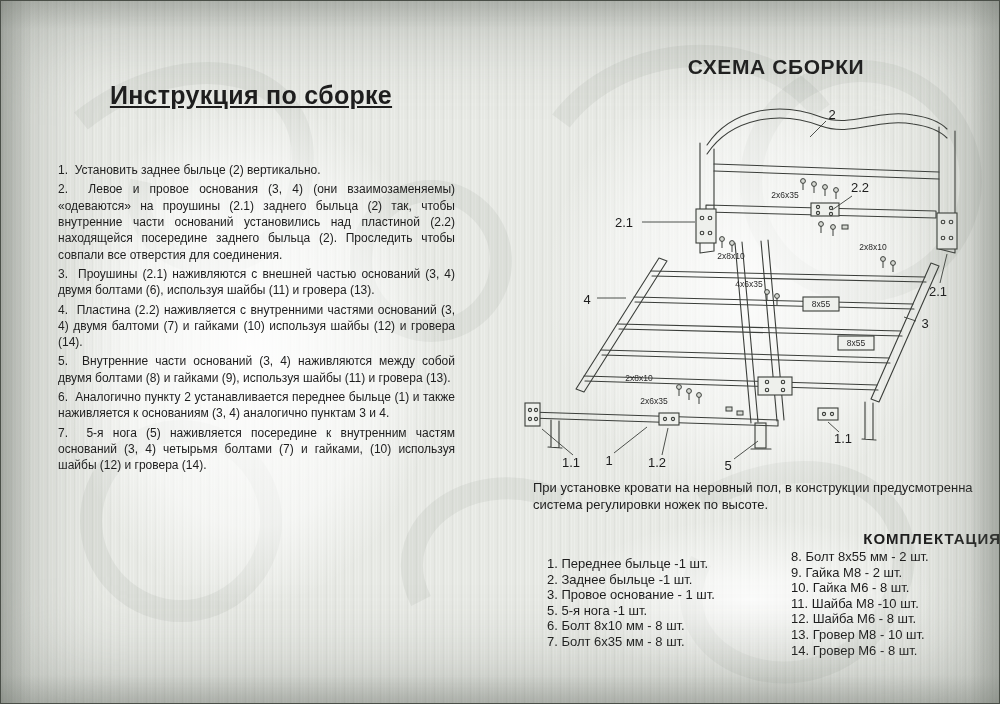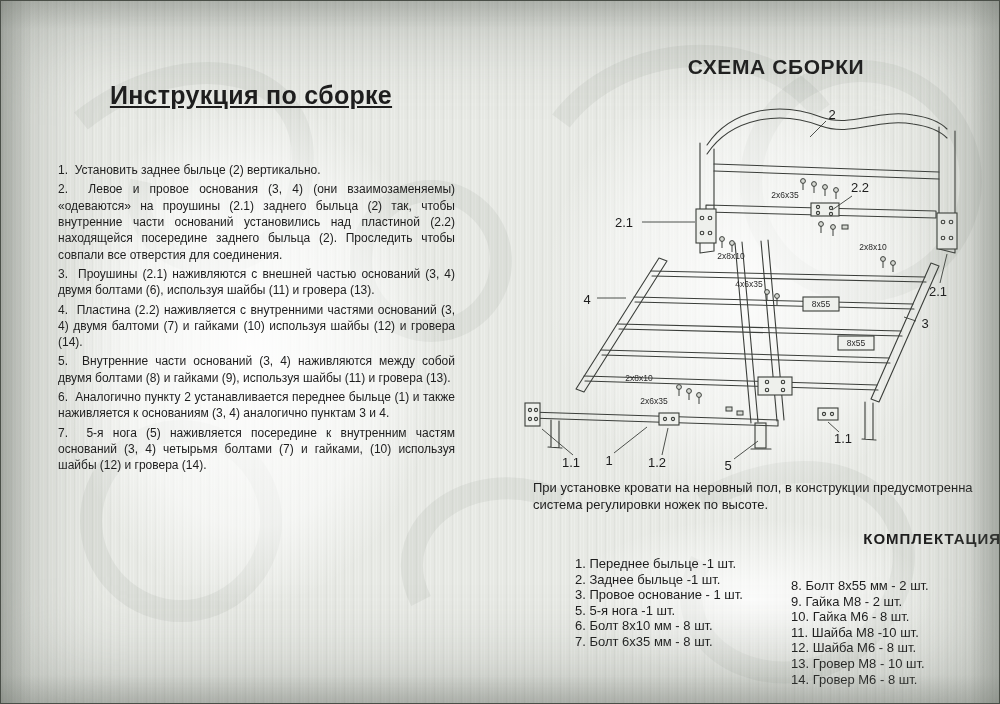--- a/index.html
+++ b/index.html
@@ -35,22 +35,22 @@
   .diagram .ln path,.diagram .ln rect,.diagram .ln circle{stroke:#3b3e3a;stroke-width:1.1;fill:none;stroke-linecap:round;}
   .diagram .ln .plate{fill:#eef0ec;}
   .diagram .fast use{stroke:#3b3e3a;stroke-width:1;fill:#d7dad4;}
   .diagram .leader path{stroke:#3b3e3a;stroke-width:.9;fill:none;}
   .diagram .callout{font-family:"Liberation Sans",sans-serif;font-size:13px;fill:#1c1c1c;text-anchor:middle;}
   .diagram .dim{font-family:"Liberation Sans",sans-serif;font-size:8.5px;fill:#2b2b2b;text-anchor:middle;}
 
   .note{position:absolute;left:532px;top:479px;width:452px;font-size:13px;line-height:1.28;}
   .parts-title{position:absolute;left:540px;top:529px;width:460px;text-align:right;
     font-size:15px;font-weight:bold;letter-spacing:1px;}
-  .parts-left{position:absolute;left:546px;top:555px;width:240px;font-size:13px;margin-left:28px;}
-  .parts-right{position:absolute;left:790px;top:577px;width:205px;font-size:13px;}
+  .parts-left{position:absolute;left:546px;top:555px;width:240px;font-size:13px;}
+  .parts-right{position:absolute;left:790px;top:548px;width:205px;font-size:13px;}
   .parts-left p,.parts-right p{margin:0;line-height:15.6px;}
 </style>
 </head>
 <body>
 
 <div class="page">
 
   <svg class="flourish" viewBox="0 0 1000 704" preserveAspectRatio="none" aria-hidden="true">
     <path d="M80,120 C180,40 320,60 300,180 C280,300 120,280 140,180"></path>
     <path d="M700,500 C850,420 950,520 880,620 C810,720 650,660 700,560"></path>

